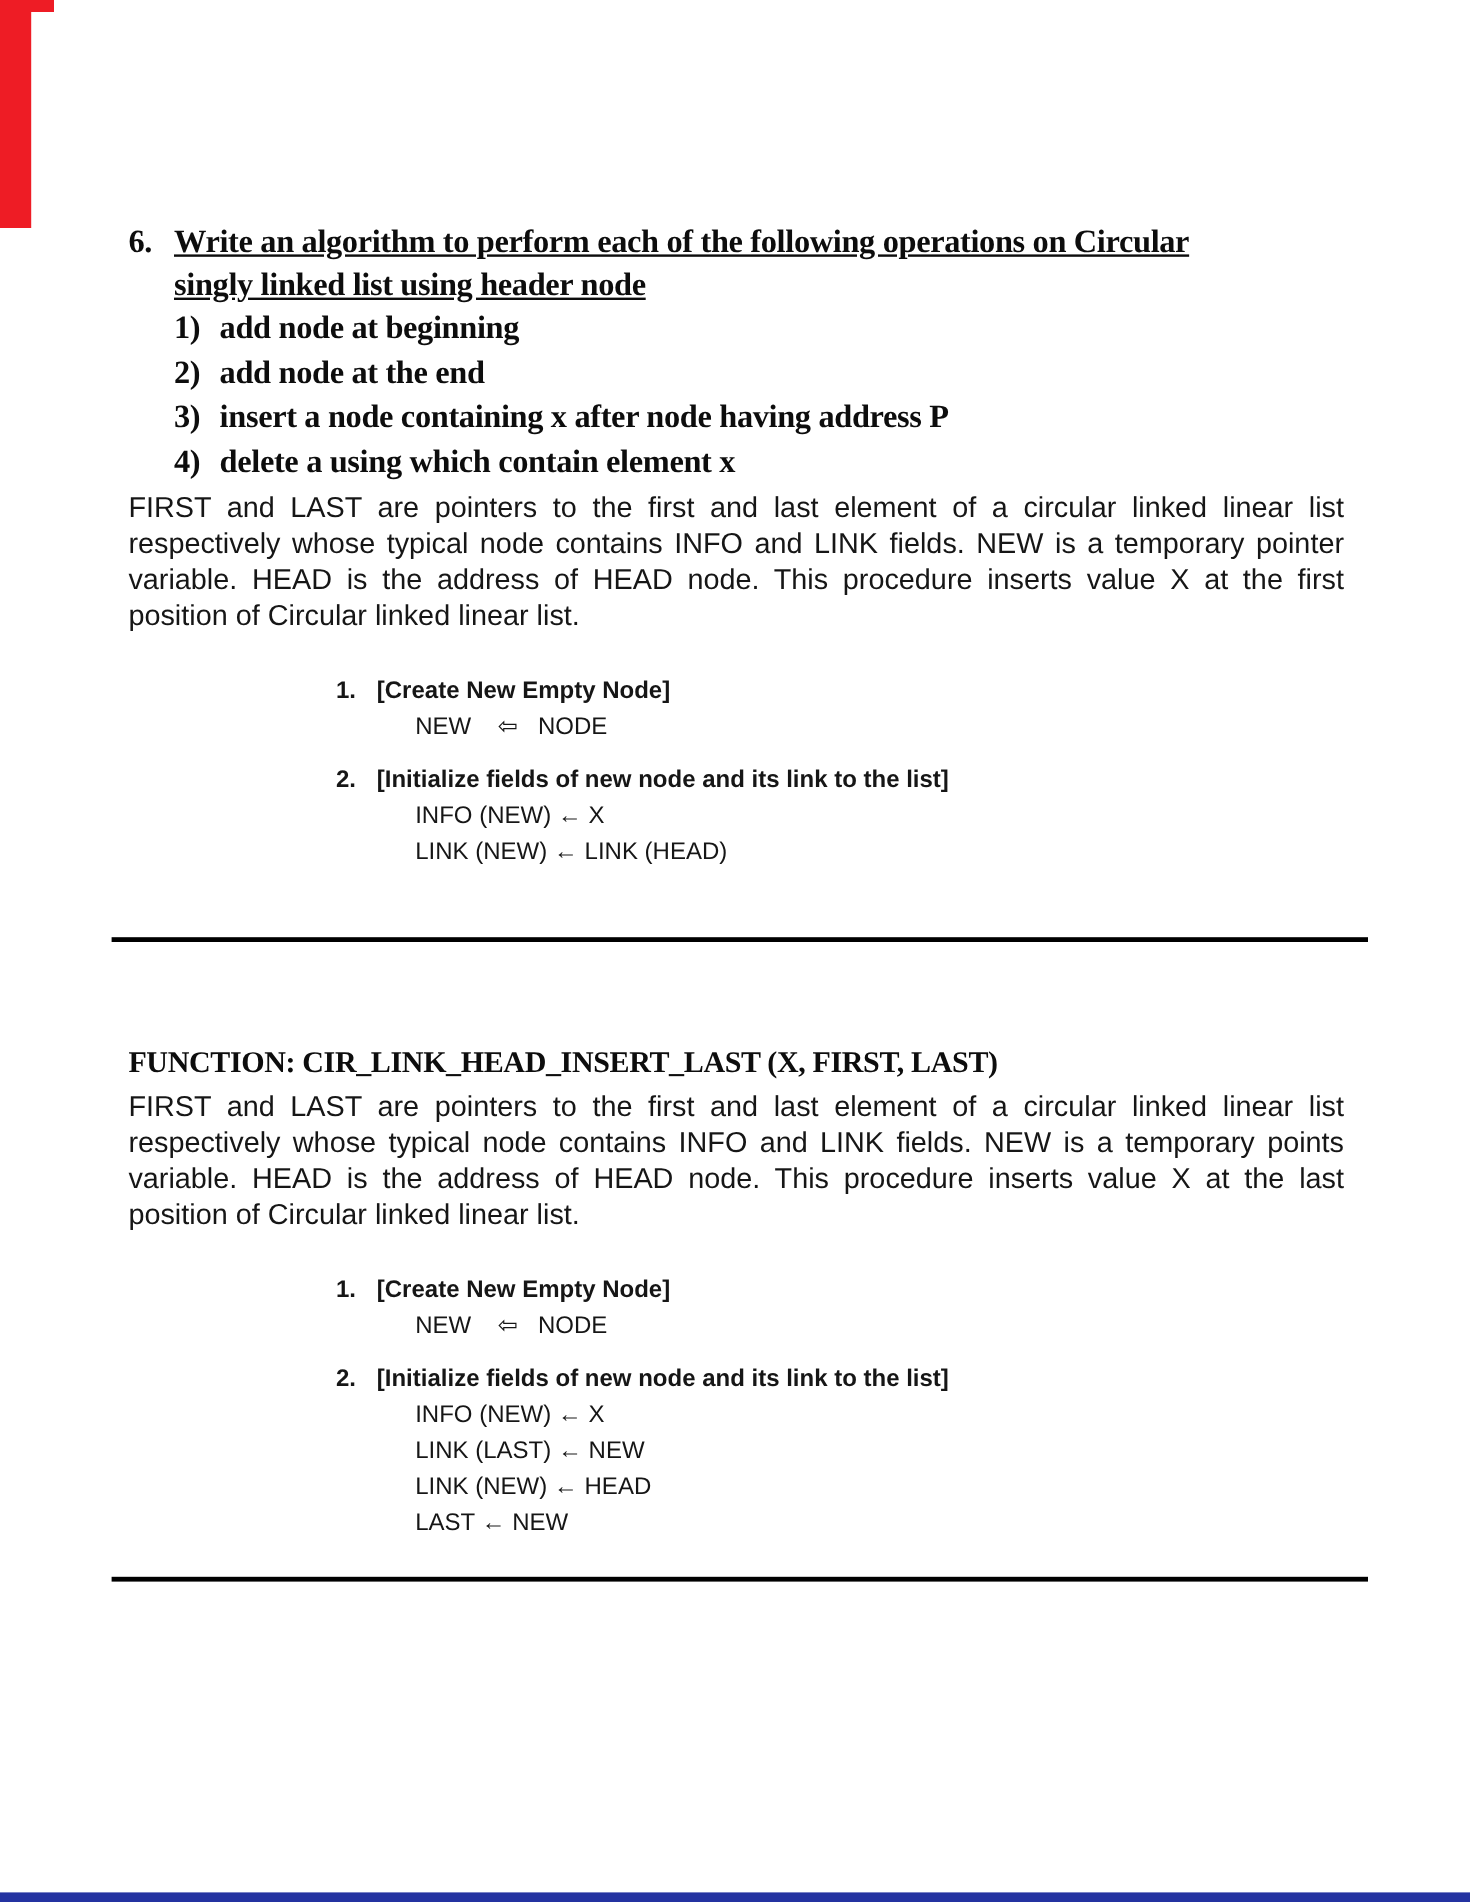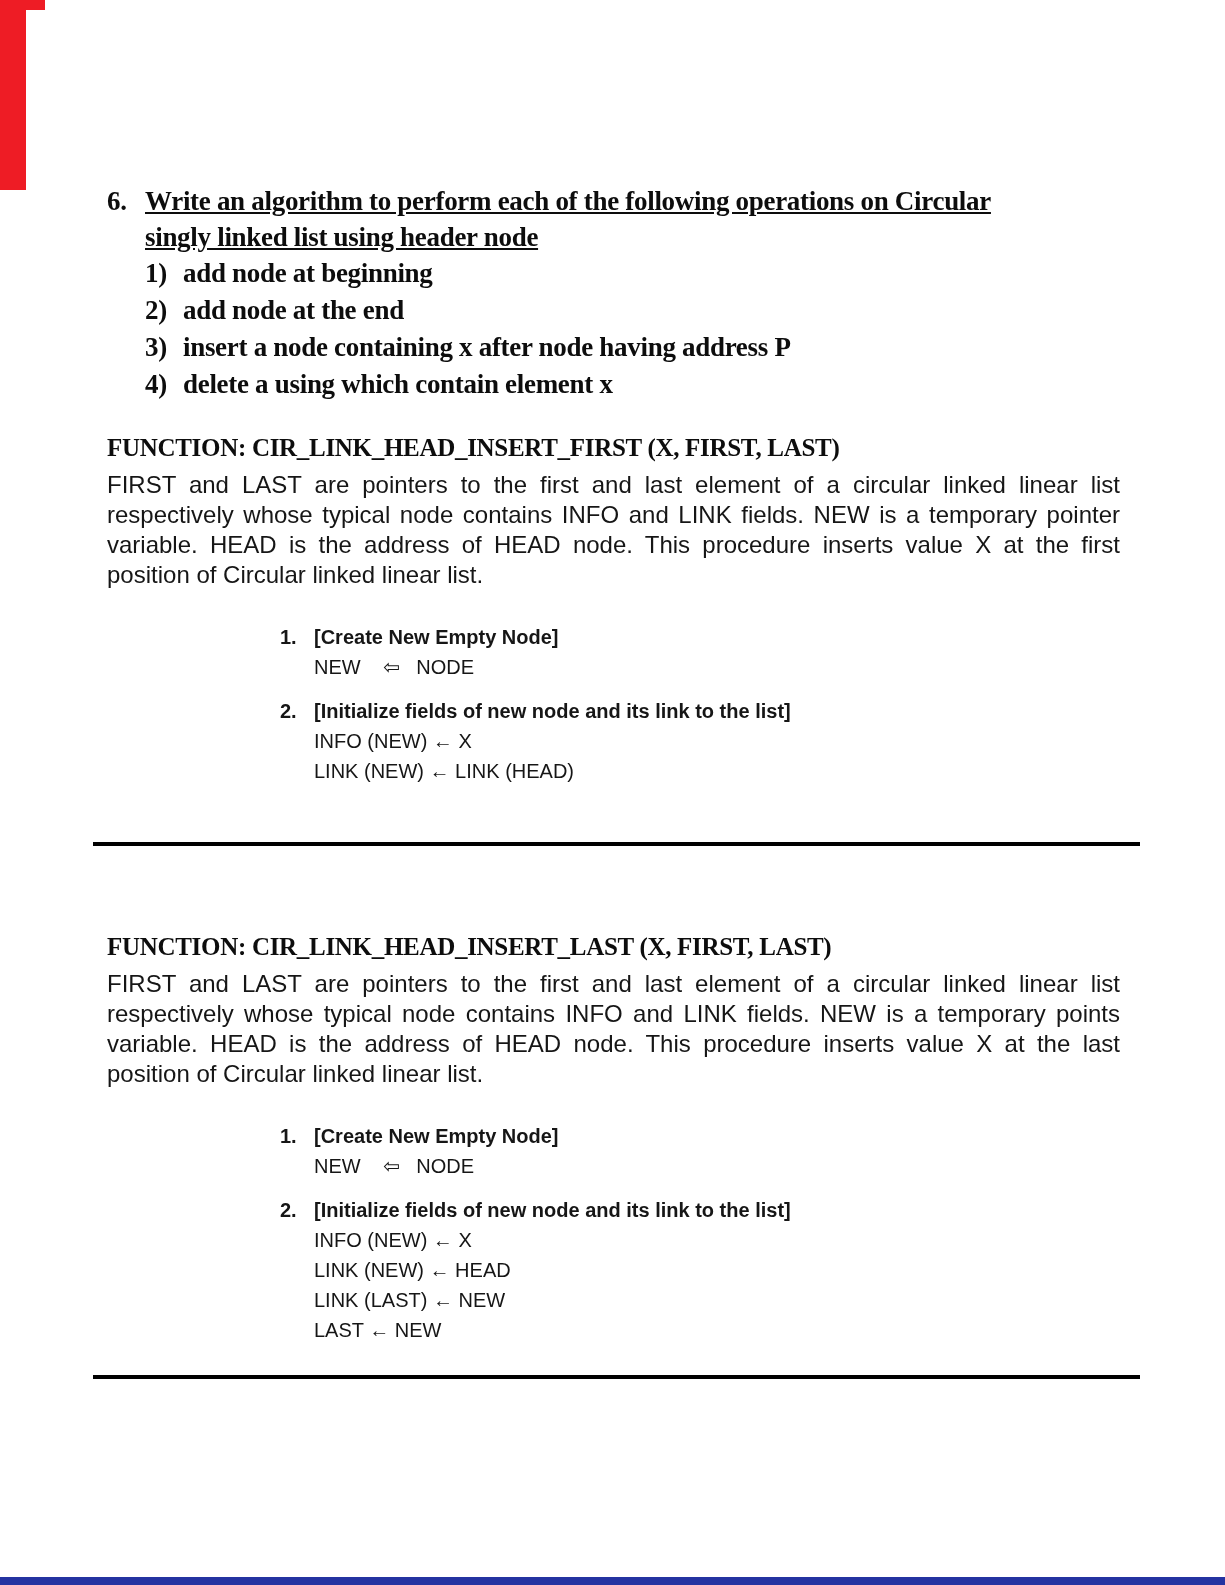--- a/index.html
+++ b/index.html
@@ -83,21 +83,21 @@
   .steps {
     margin: 32px 0 0 173px;
     font-size: 20px;
     line-height: 30px;
     color: #161616;
   }
   .step { display: flex; }
   .step + .step { margin-top: 14px; }
   .step-num { flex: none; width: 34px; font-weight: bold; }
   .step-label { font-weight: bold; text-align: right; }
-  .code-line { white-space: pre-wrap; }
+  .code-line { white-space: pre-wrap; margin-left: 32px; }
 
   .divider {
     border: none;
     border-top: 4px solid #000;
     margin-left: -14px;
     margin-right: -20px;
   }
   .divider-1 { margin-top: 56px; }
   .divider-2 { margin-top: 30px; }
 </style>
@@ -132,21 +132,20 @@
         <span class="q-marker">3)</span>
         <span>insert a node containing x after node having address P</span>
       </div>
       <div class="q-item">
         <span class="q-marker">4)</span>
         <span>delete a using which contain element x</span>
       </div>
     </div>
 
     <section class="func func-first">
-      <h2 class="func-title">FUNCTION: CIR_LINK_HEAD_INSERT_FIRST (X, FIRST, LAST)</h2>
       <p class="func-desc">FIRST and LAST are pointers to the first and last element of a circular linked linear list respectively whose typical node contains INFO and LINK fields. NEW is a temporary pointer variable. HEAD is the address of HEAD node. This procedure inserts value X at the first position of Circular linked linear list.</p>
 
       <div class="steps">
         <div class="step">
           <span class="step-num">1.</span>
           <div class="step-body">
             <div class="step-label">[Create New Empty Node]</div>
             <div class="code-line">NEW&nbsp;&nbsp;&nbsp; ⇦ &nbsp;&nbsp;NODE</div>
           </div>
         </div>
@@ -173,22 +172,22 @@
           <div class="step-body">
             <div class="step-label">[Create New Empty Node]</div>
             <div class="code-line">NEW&nbsp;&nbsp;&nbsp; ⇦ &nbsp;&nbsp;NODE</div>
           </div>
         </div>
         <div class="step">
           <span class="step-num">2.</span>
           <div class="step-body">
             <div class="step-label">[Initialize fields of new node and its link to the list]</div>
             <div class="code-line">INFO (NEW) ← X</div>
+            <div class="code-line">LINK (LAST) ← NEW</div>
             <div class="code-line">LINK (NEW) ← HEAD</div>
-            <div class="code-line">LINK (LAST) ← NEW</div>
             <div class="code-line">LAST ← NEW</div>
           </div>
         </div>
       </div>
     </section>
 
     <hr class="divider divider-2">
 
   </div>
 

